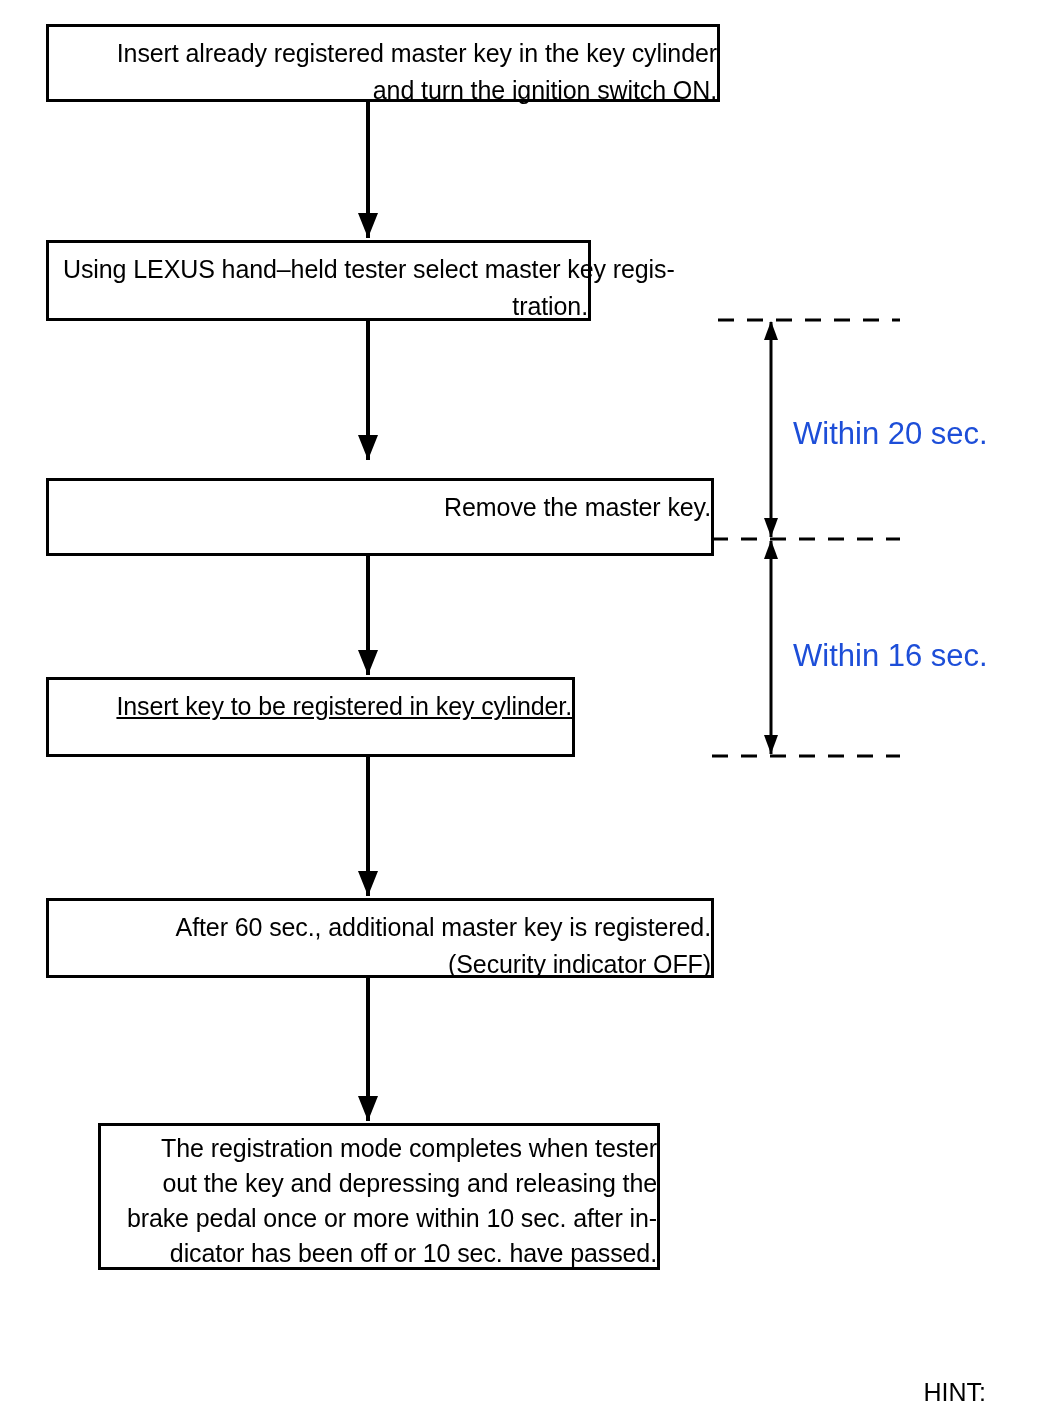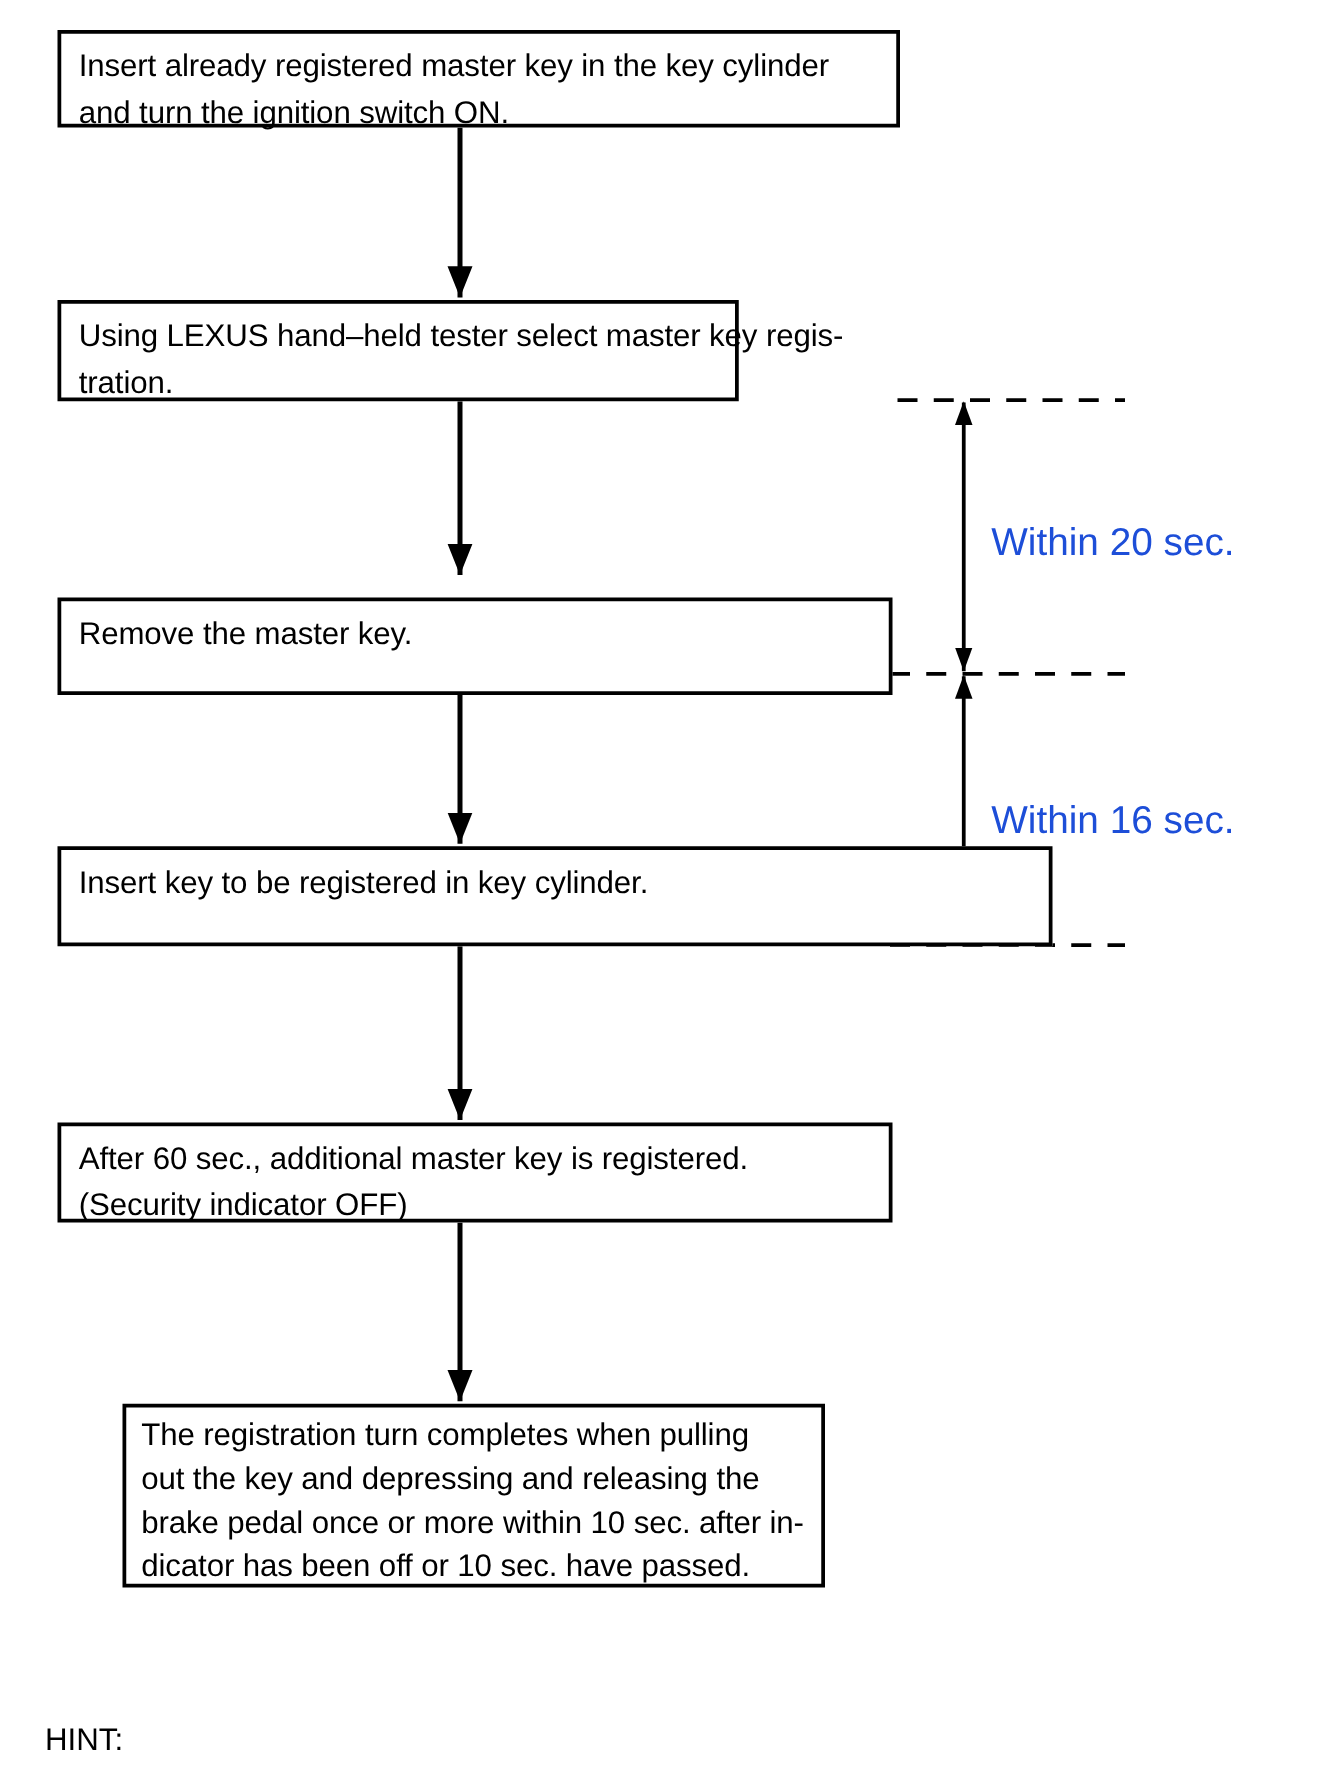--- a/index.html
+++ b/index.html
@@ -14,20 +14,21 @@
     font-family: "Liberation Sans", sans-serif;
     color: #000000;
     overflow: hidden;
   }
 
   #diagram-root {
     position: absolute;
     left: 0; top: 0;
     width: 1056px;
     height: 1424px;
+    text-align: right;
   }
 
   .flow-svg {
     position: absolute;
     left: 0; top: 0;
     width: 1056px;
     height: 1424px;
     pointer-events: none;
   }
 
@@ -48,21 +49,21 @@
   }
 
   .node-box.tight .node-text {
     line-height: 38px;
   }
 
   
   #box-1 { left: 46px;  top: 24px;   width: 674px;  height: 78px; }
   #box-2 { left: 46px;  top: 240px;  width: 545px;  height: 81px; }
   #box-3 { left: 46px;  top: 478px;  width: 668px;  height: 78px; }
-  #box-4 { left: 46px;  top: 677px;  width: 796px;  height: 80px; }
+  #box-4 { left: 46px;  top: 677px;  width: 529px;  height: 80px; text-decoration: underline; }
   #box-5 { left: 46px;  top: 898px;  width: 668px;  height: 80px; }
   #box-6 { left: 98px;  top: 1123px; width: 562px;  height: 147px;
            padding: 5px 0 5px 12px; }
 
   #box-6 .node-text {
     font-size: 25px;
     line-height: 35px;
   }
 
   .timing-label {
@@ -140,21 +141,21 @@
   <div class="node-box" id="box-4">
     <div class="node-text">Insert key to be registered in key cylinder.</div>
   </div>
 
   <div class="node-box" id="box-5">
     <div class="node-text">After 60 sec., additional master key is registered.</div>
     <div class="node-text">(Security indicator OFF)</div>
   </div>
 
   <div class="node-box tight" id="box-6">
-    <div class="node-text">The registration turn completes when pulling</div>
+    <div class="node-text">The registration mode completes when tester</div>
     <div class="node-text">out the key and depressing and releasing the</div>
     <div class="node-text">brake pedal once or more within 10 sec. after in-</div>
     <div class="node-text">dicator has been off or 10 sec. have passed.</div>
   </div>
 
   <div class="timing-label" id="timing-20">Within 20 sec.</div>
   <div class="timing-label" id="timing-10">Within 16 sec.</div>
 
   <div id="hint-block">
     <div>HINT:</div>

